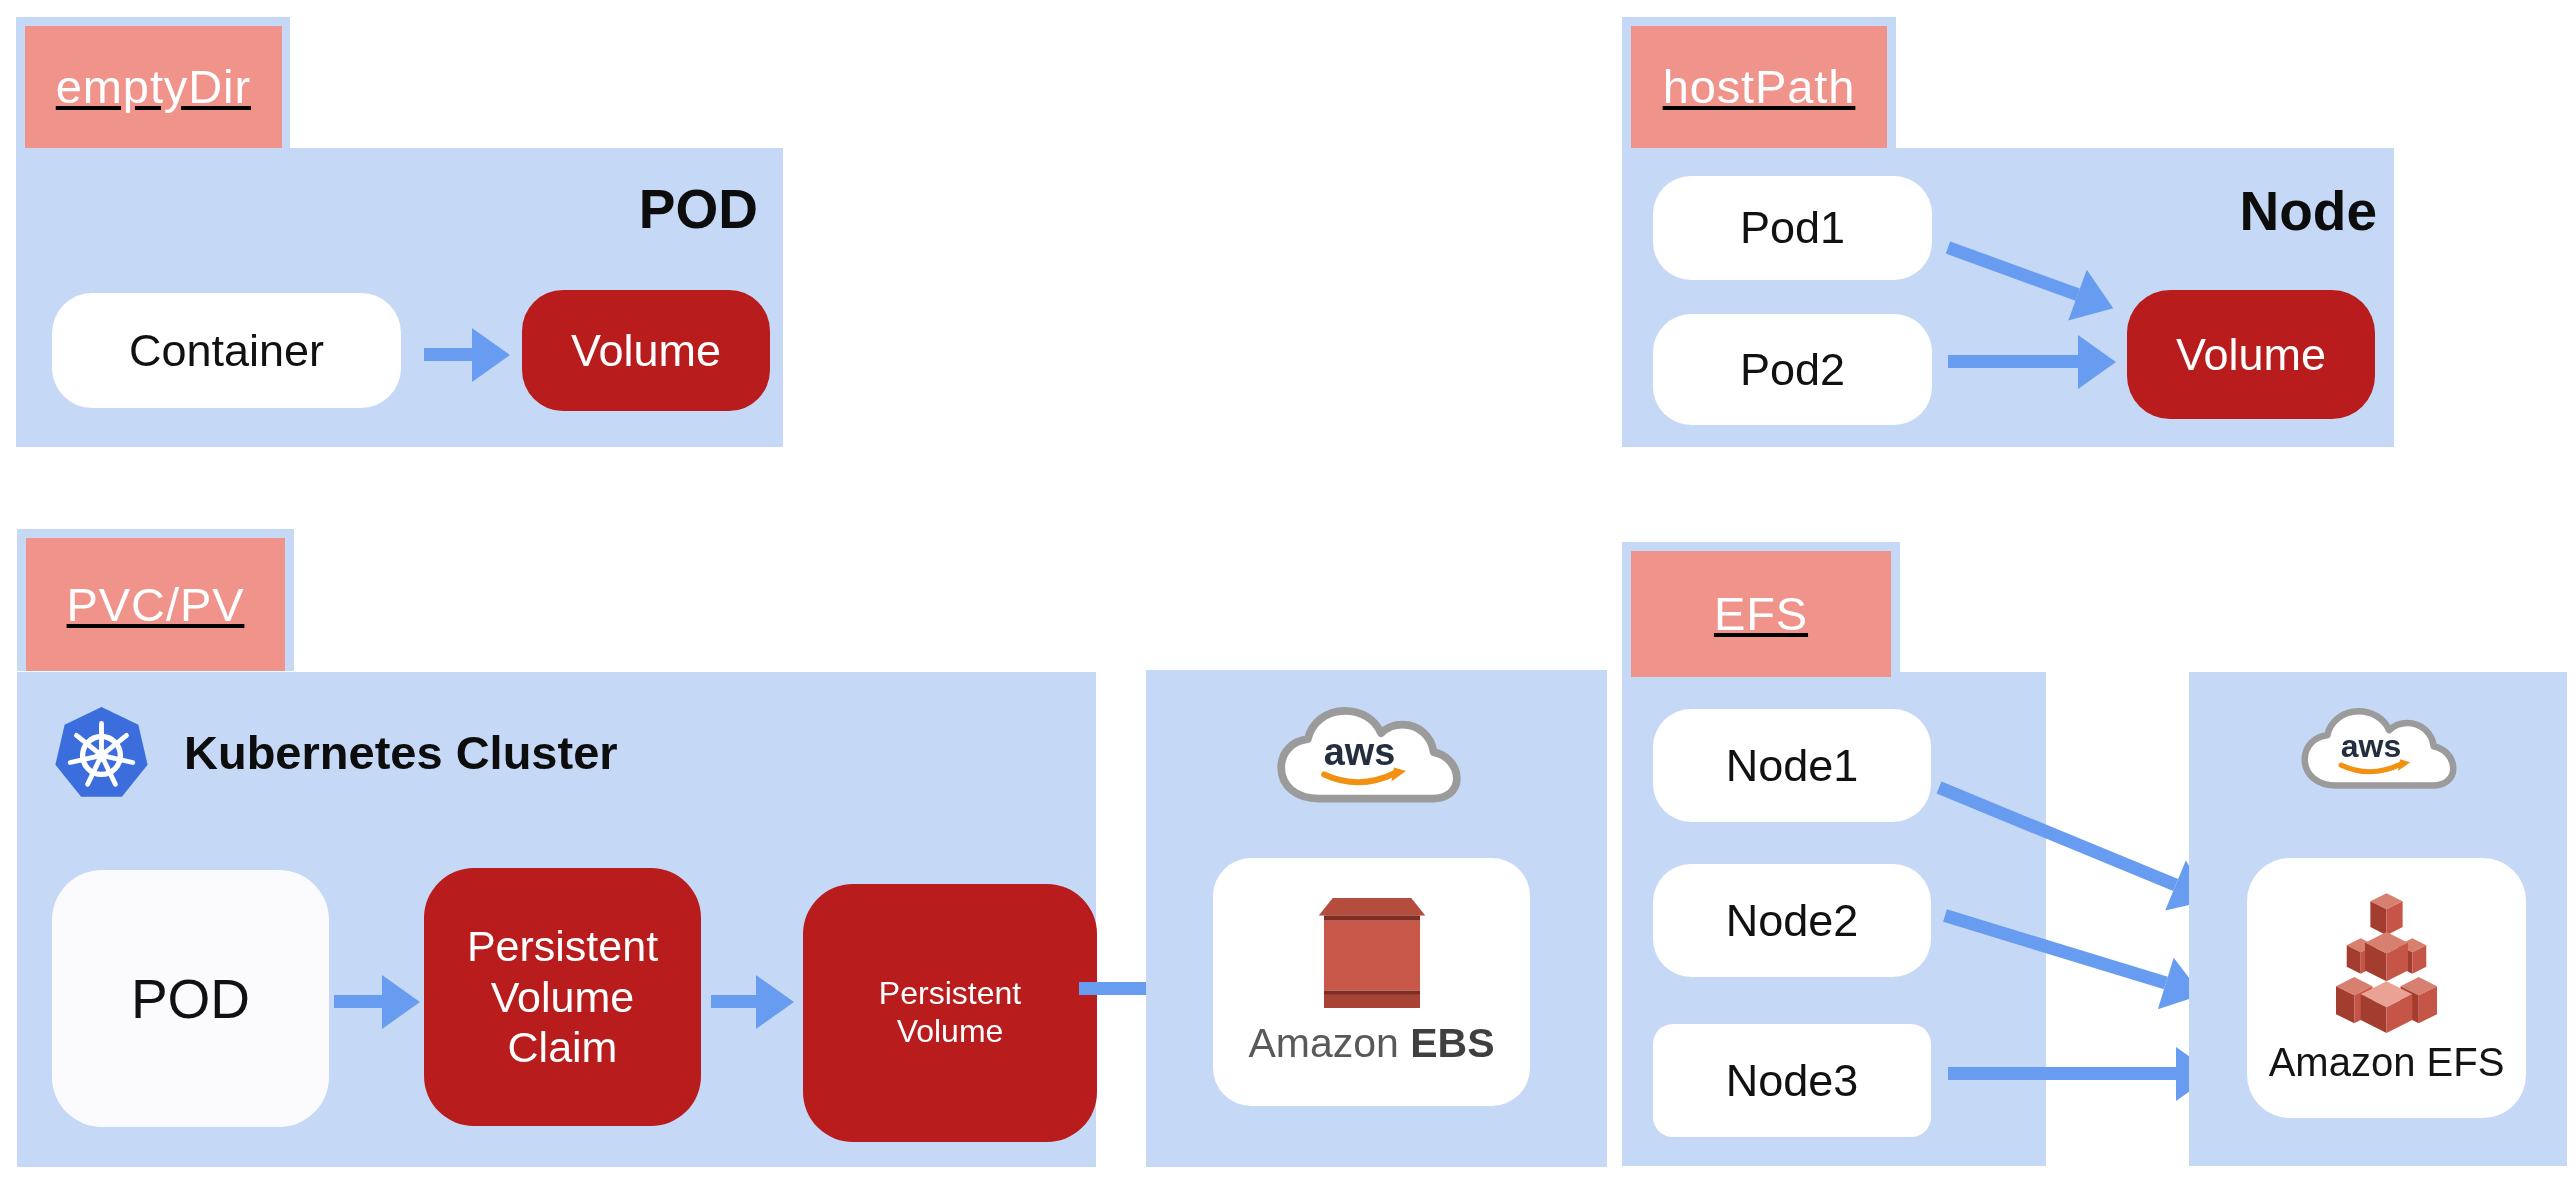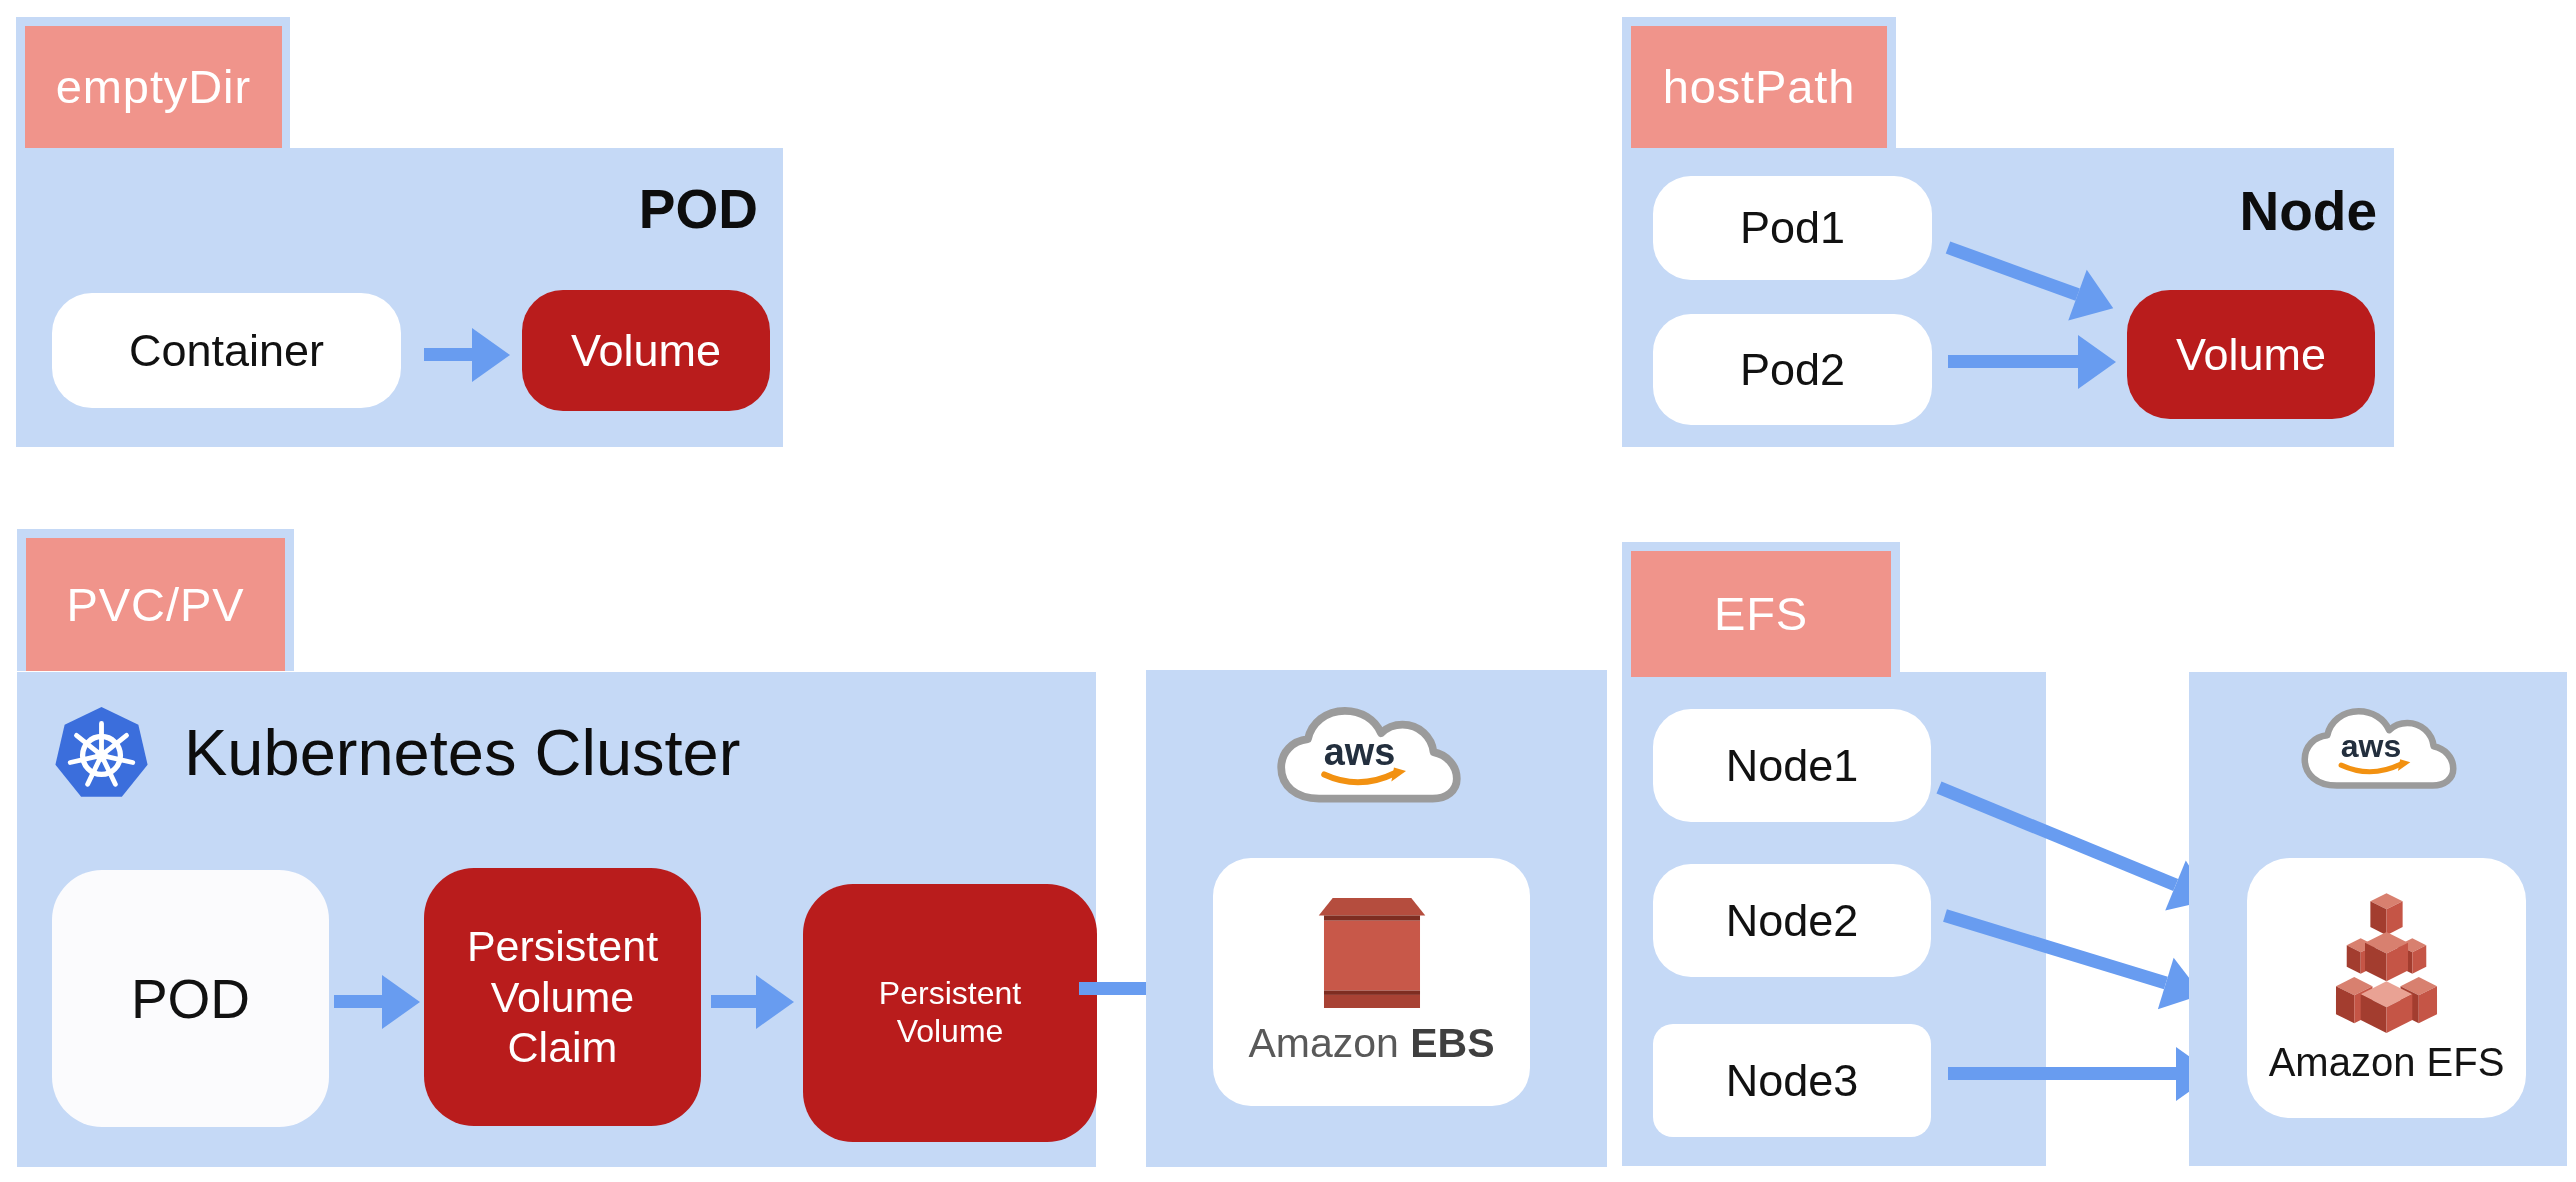--- a/index.html
+++ b/index.html
@@ -1,37 +1,37 @@
 <!DOCTYPE html>
 <html style="font-size:13.8px"><head>
 <meta charset="utf-8">
 <style>
   html,body{margin:0;padding:0;background:#ffffff;}
   body{font-family:"Liberation Sans", sans-serif;}
   #canvas{position:relative;width:2576px;height:1183px;background:#ffffff;overflow:hidden;}
 
   .panel{position:absolute;background:#c5d9f6;}
-  .tag{position:absolute;background:#c5d9f6;padding:8.6px 8.6px 0 8.6px;box-sizing:border-box;}
+  .tag{position:absolute;background:#c5d9f6;padding:8.6px 8.6px 0 8.6px;box-sizing:border-box;text-decoration:underline;}
   .tag-inner{width:100%;height:100%;background:#f0948b;display:flex;align-items:center;justify-content:center;
              color:#ffffff;font-size:47px;letter-spacing:0.9px;}
 
   .panel-label{position:absolute;font-weight:bold;font-size:55px;color:#0d0d0d;text-align:right;}
 
   .wbox{position:absolute;background:#ffffff;display:flex;align-items:center;justify-content:center;
         color:#111111;font-size:45px;}
   .bbox{position:absolute;background:#b91c1c;display:flex;align-items:center;justify-content:center;
         color:#ffffff;font-size:45px;text-align:center;line-height:1.18;}
 
   .arrow{position:absolute;display:flex;align-items:center;height:53px;transform-origin:0 50%;}
   .arrow .shaft{height:13px;background:#689cf0;flex:1;}
   .arrow .head{width:0;height:0;border-top:27px solid transparent;border-bottom:27px solid transparent;
                border-left:38px solid #689cf0;}
 
   .cluster-header{position:absolute;display:flex;align-items:center;gap:34px;}
-  .cluster-title{font-weight:normal;font-size:65px;color:#0d0d0d;}
+  .cluster-title{font-weight:bold;font-size:47px;color:#0d0d0d;}
 
   .aws-cloud{position:absolute;}
   .brandbox{position:absolute;background:#ffffff;display:flex;flex-direction:column;align-items:center;justify-content:center;}
   .brand-label{font-size:41px;color:#595959;margin-top:12px;white-space:nowrap;}
   .brand-label b{color:#3f3f3f;}
   .brand-label-dark{font-size:40px;color:#141414;margin-top:6.9px;white-space:nowrap;}
 </style>
 </head>
 <body>
 

